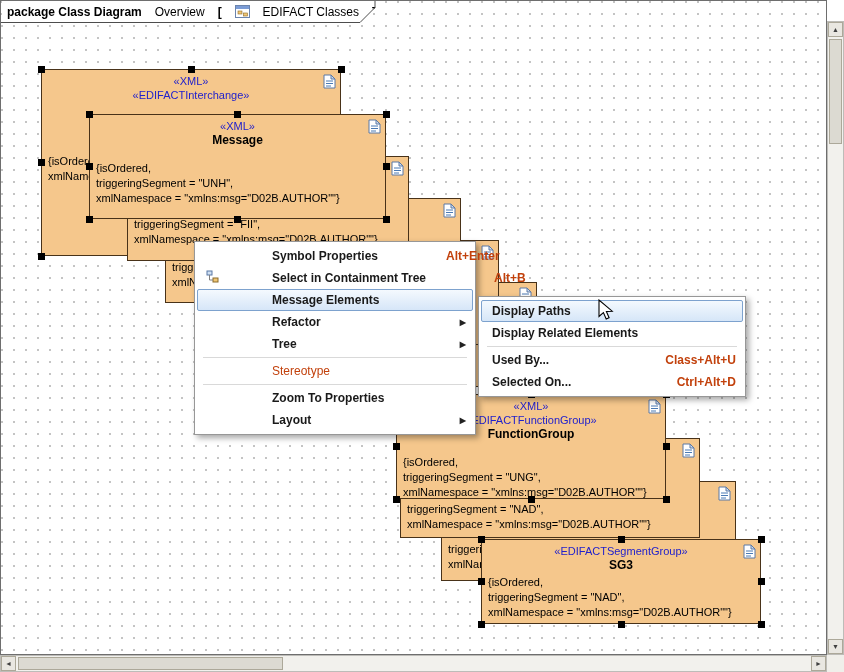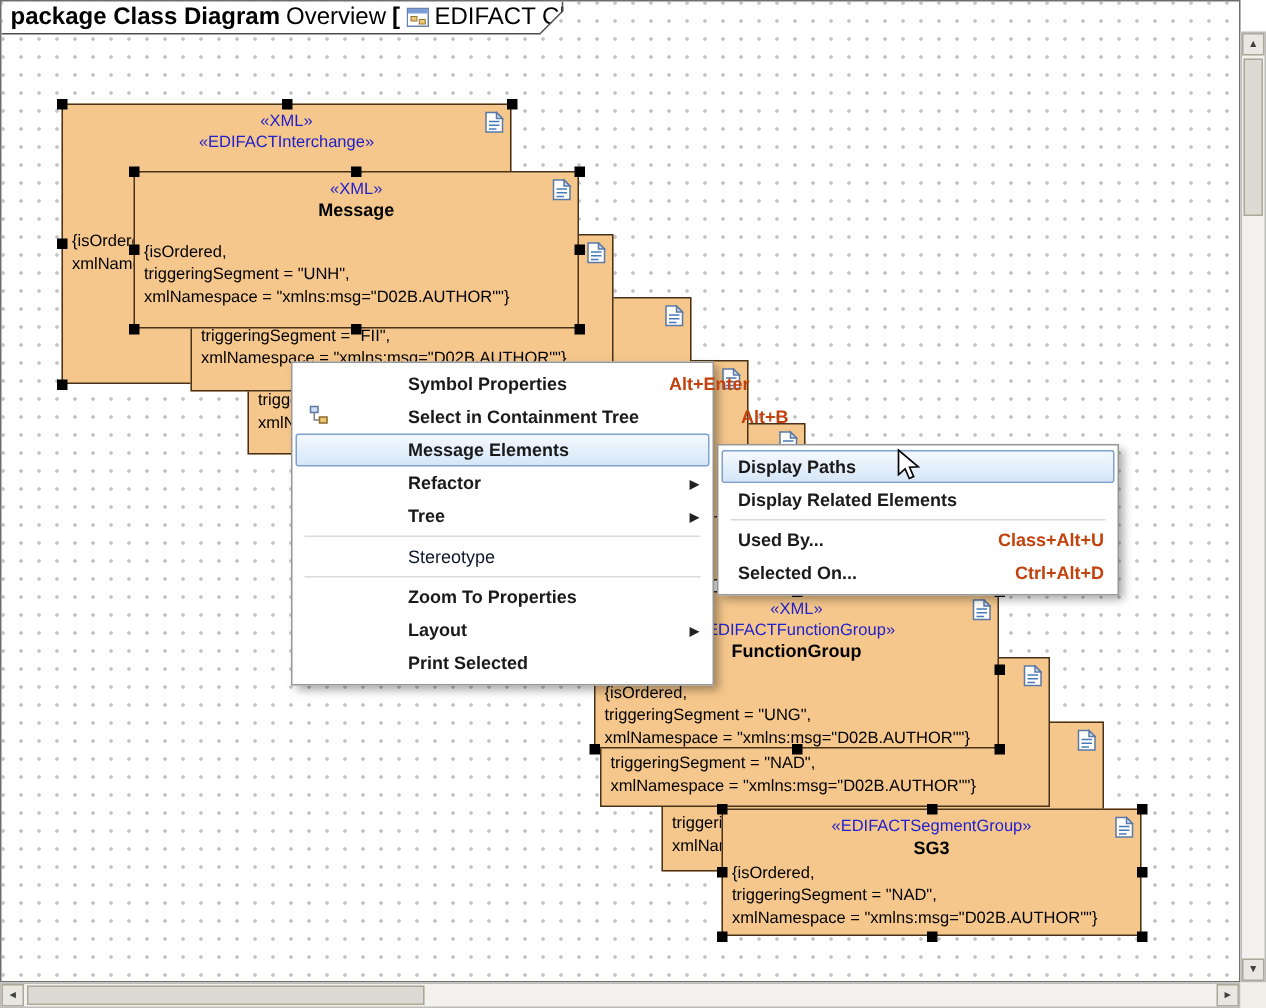--- a/index.html
+++ b/index.html
@@ -14,21 +14,21 @@
     background-size:12px 12px; background-position:7px 7px;
     overflow:hidden;
   }
 
   
   .frame-header {
     position:absolute; left:1px; top:0; width:374px; height:21px;
     background:#fff; z-index:25;
     clip-path:polygon(0 0,374px 0,374px 6px,359px 21px,0 21px);
     display:flex; align-items:center; padding-left:5px; gap:4px;
-    font-size:16px; color:#000; white-space:nowrap;justify-content:space-between;
+    font-size:12px; color:#000; white-space:nowrap;justify-content:space-between;
   }
   .frame-tab-border { position:absolute; left:0; top:0; z-index:26; pointer-events:none; }
   .fh-bold { font-weight:bold; }
   .fh-bracket { font-weight:bold; }
 
   
   .uml-box {
     position:absolute; background:#F5C78C; border:1px solid #483219;
     overflow:hidden;
   }
@@ -51,21 +51,21 @@
     padding-right:6px; margin:0 2px; border:1px solid transparent;gap:44px;
   }
   .mi-gutter { width:30px; flex:none; display:flex; justify-content:center; align-items:center; }
   .mi-label { white-space:nowrap; }
   .mi-shortcut { margin-left:auto; white-space:nowrap; padding-left:24px; color:#c2410c; }
   .mi-arrow { width:12px; text-align:right; font-size:8px; color:#222; flex:none; }
   .menu-item.hl {
     background:linear-gradient(#F4F9FE,#D6E6F8);
     border:1px solid #7DA2CE; border-radius:2px;
   }
-  .menu-item.disabled .mi-label { color:#0f172a; font-weight:normal; }
+  .menu-item.disabled .mi-label { color:#c2410c; font-weight:normal; }
   .menu-sep { height:1px; background:#d9d9d9; margin:2px 8px; }
   .submenu .menu-item { padding-left:10px; }
 
   
   .vscroll { position:absolute; right:0; top:21px; width:17px; height:634px; background:#F2F1ED; border:1px solid #BdBcB8; }
   .hscroll { position:absolute; left:0; bottom:0; width:827px; height:17px; background:#F2F1ED; border:1px solid #BdBcB8; }
   .sbtn { position:absolute; width:15px; height:15px; background:#E9E7E1; border:1px solid #ACA899;
           display:flex; align-items:center; justify-content:center; font-size:7px; color:#404040; }
   .sthumb { position:absolute; background:#DCDAD2; border:1px solid #ACA899; }
   .scorner { position:absolute; right:0; bottom:0; width:17px; height:17px; background:#F0EFEA; }
@@ -329,26 +329,20 @@
       <span class="mi-label">Zoom To Properties</span>
       <span class="mi-shortcut"></span>
       <span class="mi-arrow"></span>
     </div>
     <div class="menu-item">
       <span class="mi-gutter"></span>
       <span class="mi-label">Layout</span>
       <span class="mi-shortcut"></span>
       <span class="mi-arrow">▶</span>
     </div>
-    <div class="menu-item">
-      <span class="mi-gutter"></span>
-      <span class="mi-label">Print Selected</span>
-      <span class="mi-shortcut"></span>
-      <span class="mi-arrow"></span>
-    </div>
   </div>
 
   <div class="menu submenu" style="left:477px;top:295px;width:268px;z-index:31;">
     <div class="menu-item hl">
       <span class="mi-label">Display Paths</span>
       <span class="mi-shortcut"></span>
     </div>
     <div class="menu-item">
       <span class="mi-label">Display Related Elements</span>
       <span class="mi-shortcut"></span>

